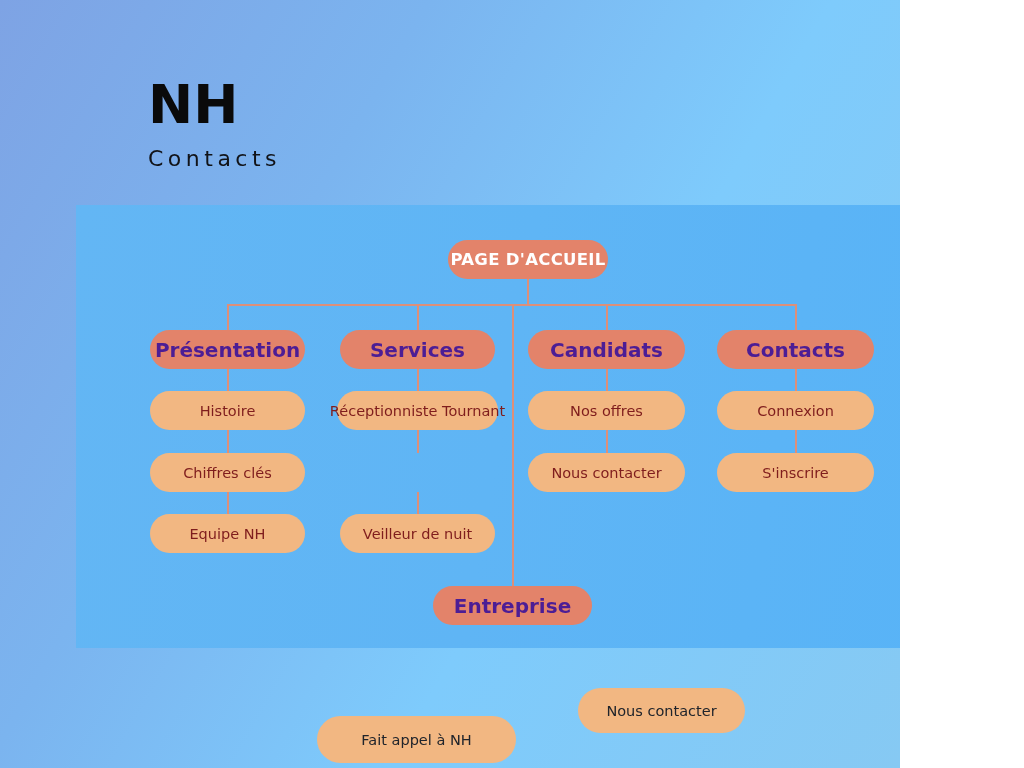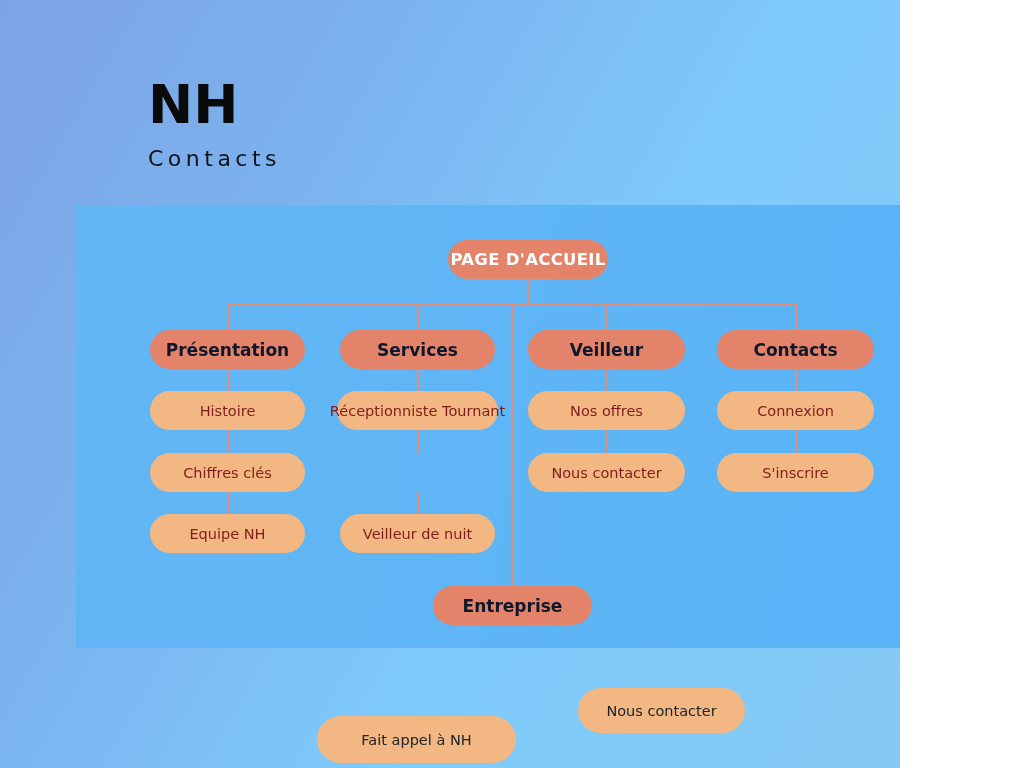--- a/index.html
+++ b/index.html
@@ -78,22 +78,22 @@
   }
   .node.root {
     background: #e3836a;
     color: #ffffff;
     font-size: 16.5px;
     font-weight: bold;
     letter-spacing: 0.3px;
   }
   .node.cat {
     background: #e3836a;
-    color: #0f172a;
-    font-size: 17px;
+    color: #4c1d95;
+    font-size: 20px;
     font-weight: bold;
   }
   .node.leaf {
     background: #f2b782;
     color: #7f1d1d;
     font-size: 14.5px;
     font-weight: 400;
   }
   .node.floating {
     background: #f2b782;
@@ -143,21 +143,21 @@
     <span>PAGE D'ACCUEIL</span>
   </div>
 
   <div class="node cat" style="left:150px; top:330px; width:155px; height:39px;">
     <span>Présentation</span>
   </div>
   <div class="node cat" style="left:340px; top:330px; width:155px; height:39px;">
     <span>Services</span>
   </div>
   <div class="node cat" style="left:528px; top:330px; width:157px; height:39px;">
-    <span>Veilleur</span>
+    <span>Candidats</span>
   </div>
   <div class="node cat" style="left:717px; top:330px; width:157px; height:39px;">
     <span>Contacts</span>
   </div>
 
   <div class="node leaf" style="left:150px; top:391px; width:155px; height:39px;">
     <span>Histoire</span>
   </div>
   <div class="node leaf" style="left:150px; top:453px; width:155px; height:39px;">
     <span>Chiffres clés</span>

